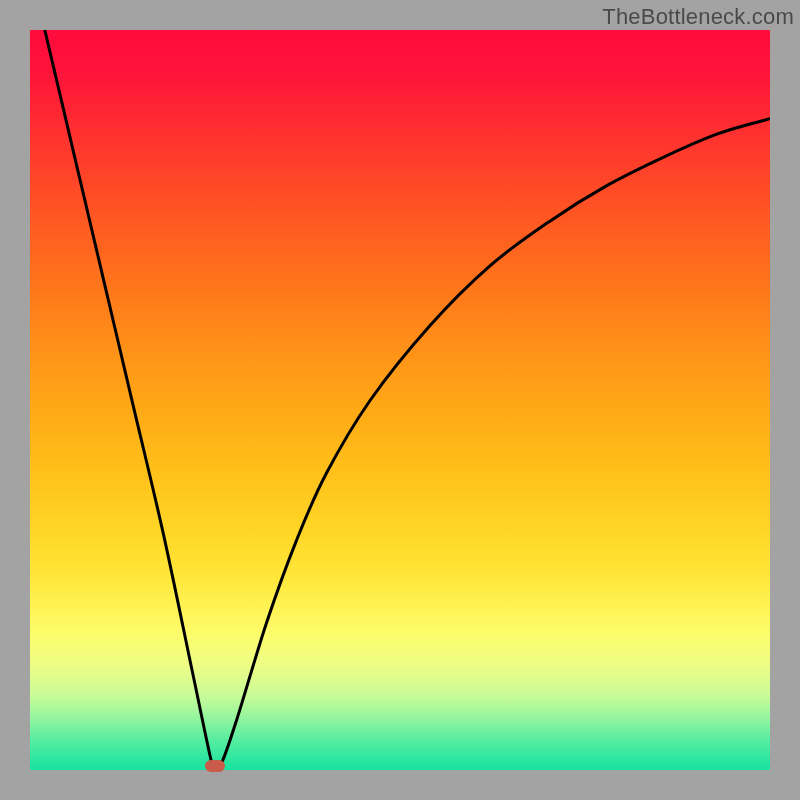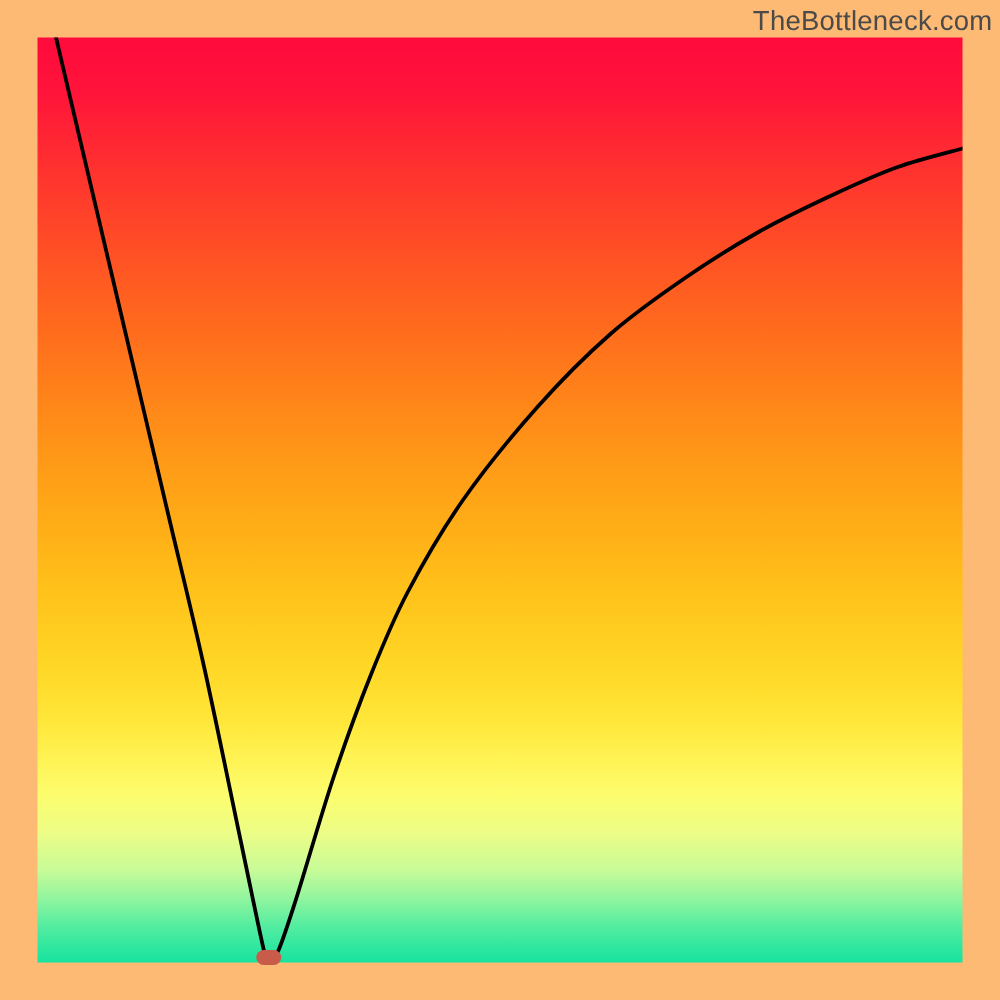--- a/index.html
+++ b/index.html
@@ -8,21 +8,21 @@
     width: 800px;
     height: 800px;
     overflow: hidden;
     background: #000;
     font-family: Arial, Helvetica, sans-serif;
   }
   .frame {
     position: relative;
     width: 800px;
     height: 800px;
-    background: #fdba74;
+    background: #a3a3a3;
   }
   .plot-area {
     position: absolute;
     left: 30px;
     top: 30px;
     width: 740px;
     height: 740px;
     
     background: linear-gradient(to bottom,
       #ff0a3c 0%,

